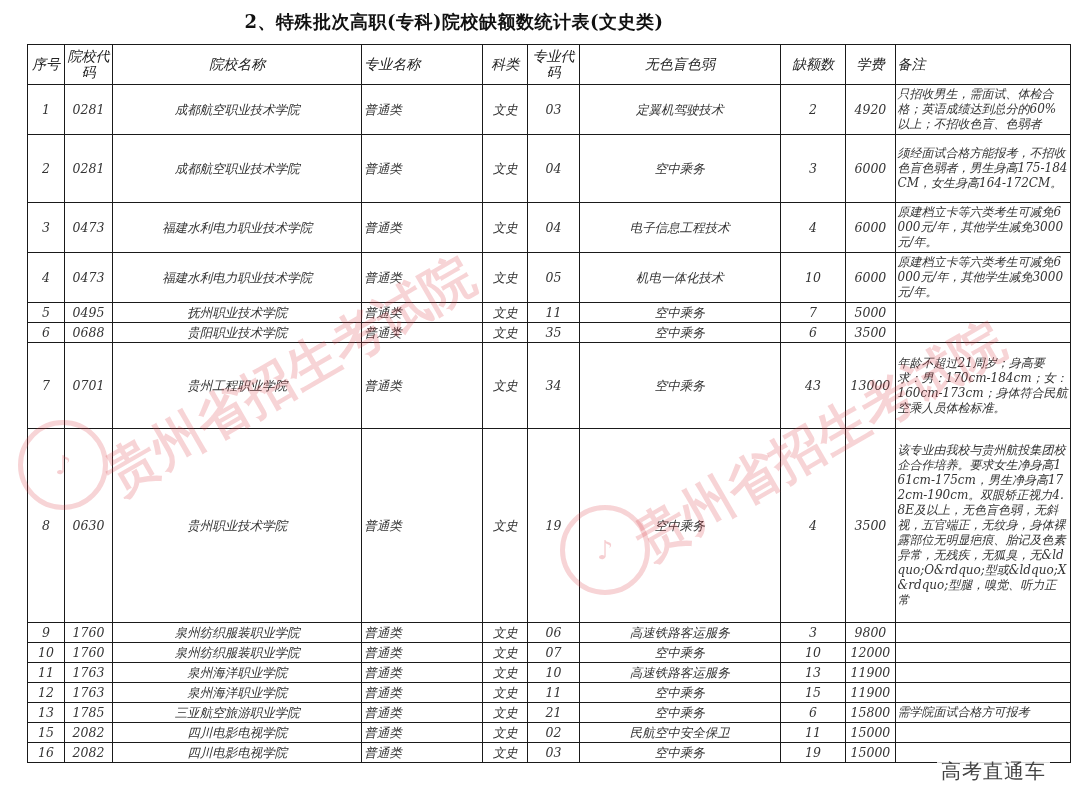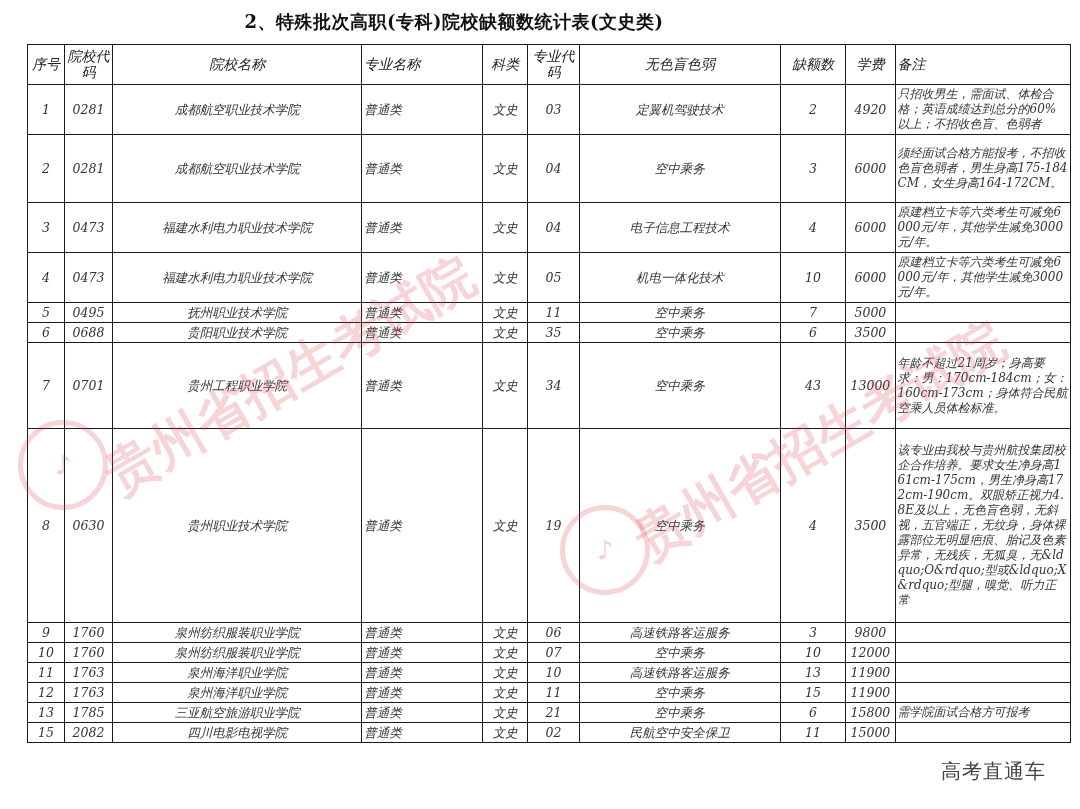--- a/index.html
+++ b/index.html
@@ -248,20 +248,32 @@
     <td class="c">2082</td>
     <td class="c">四川电影电视学院</td>
     <td class="l">普通类</td>
     <td class="c">文史</td>
     <td class="c">02</td>
     <td class="c">民航空中安全保卫</td>
     <td class="c">11</td>
     <td class="c">15000</td>
     <td class="note"></td>
   </tr>
+      <tr style="height: 20px;">
+    <td class="c">16</td>
+    <td class="c">2082</td>
+    <td class="c">四川电影电视学院</td>
+    <td class="l">普通类</td>
+    <td class="c">文史</td>
+    <td class="c">03</td>
+    <td class="c">空中乘务</td>
+    <td class="c">19</td>
+    <td class="c">15000</td>
+    <td class="note"></td>
+  </tr>
     </tbody>
 </table>
 
 <div class="watermark" style="left:110px; top:445px; transform: rotate(-30deg);">贵州省招生考试院</div>
 <div class="watermark" style="left:640px; top:510px; transform: rotate(-30deg);">贵州省招生考试院</div>
 <div class="stamp" style="left:18px; top:420px;">♪</div>
 <div class="stamp" style="left:560px; top:505px;">♪</div>
 
 <div class="brand">高考直通车</div>
 

